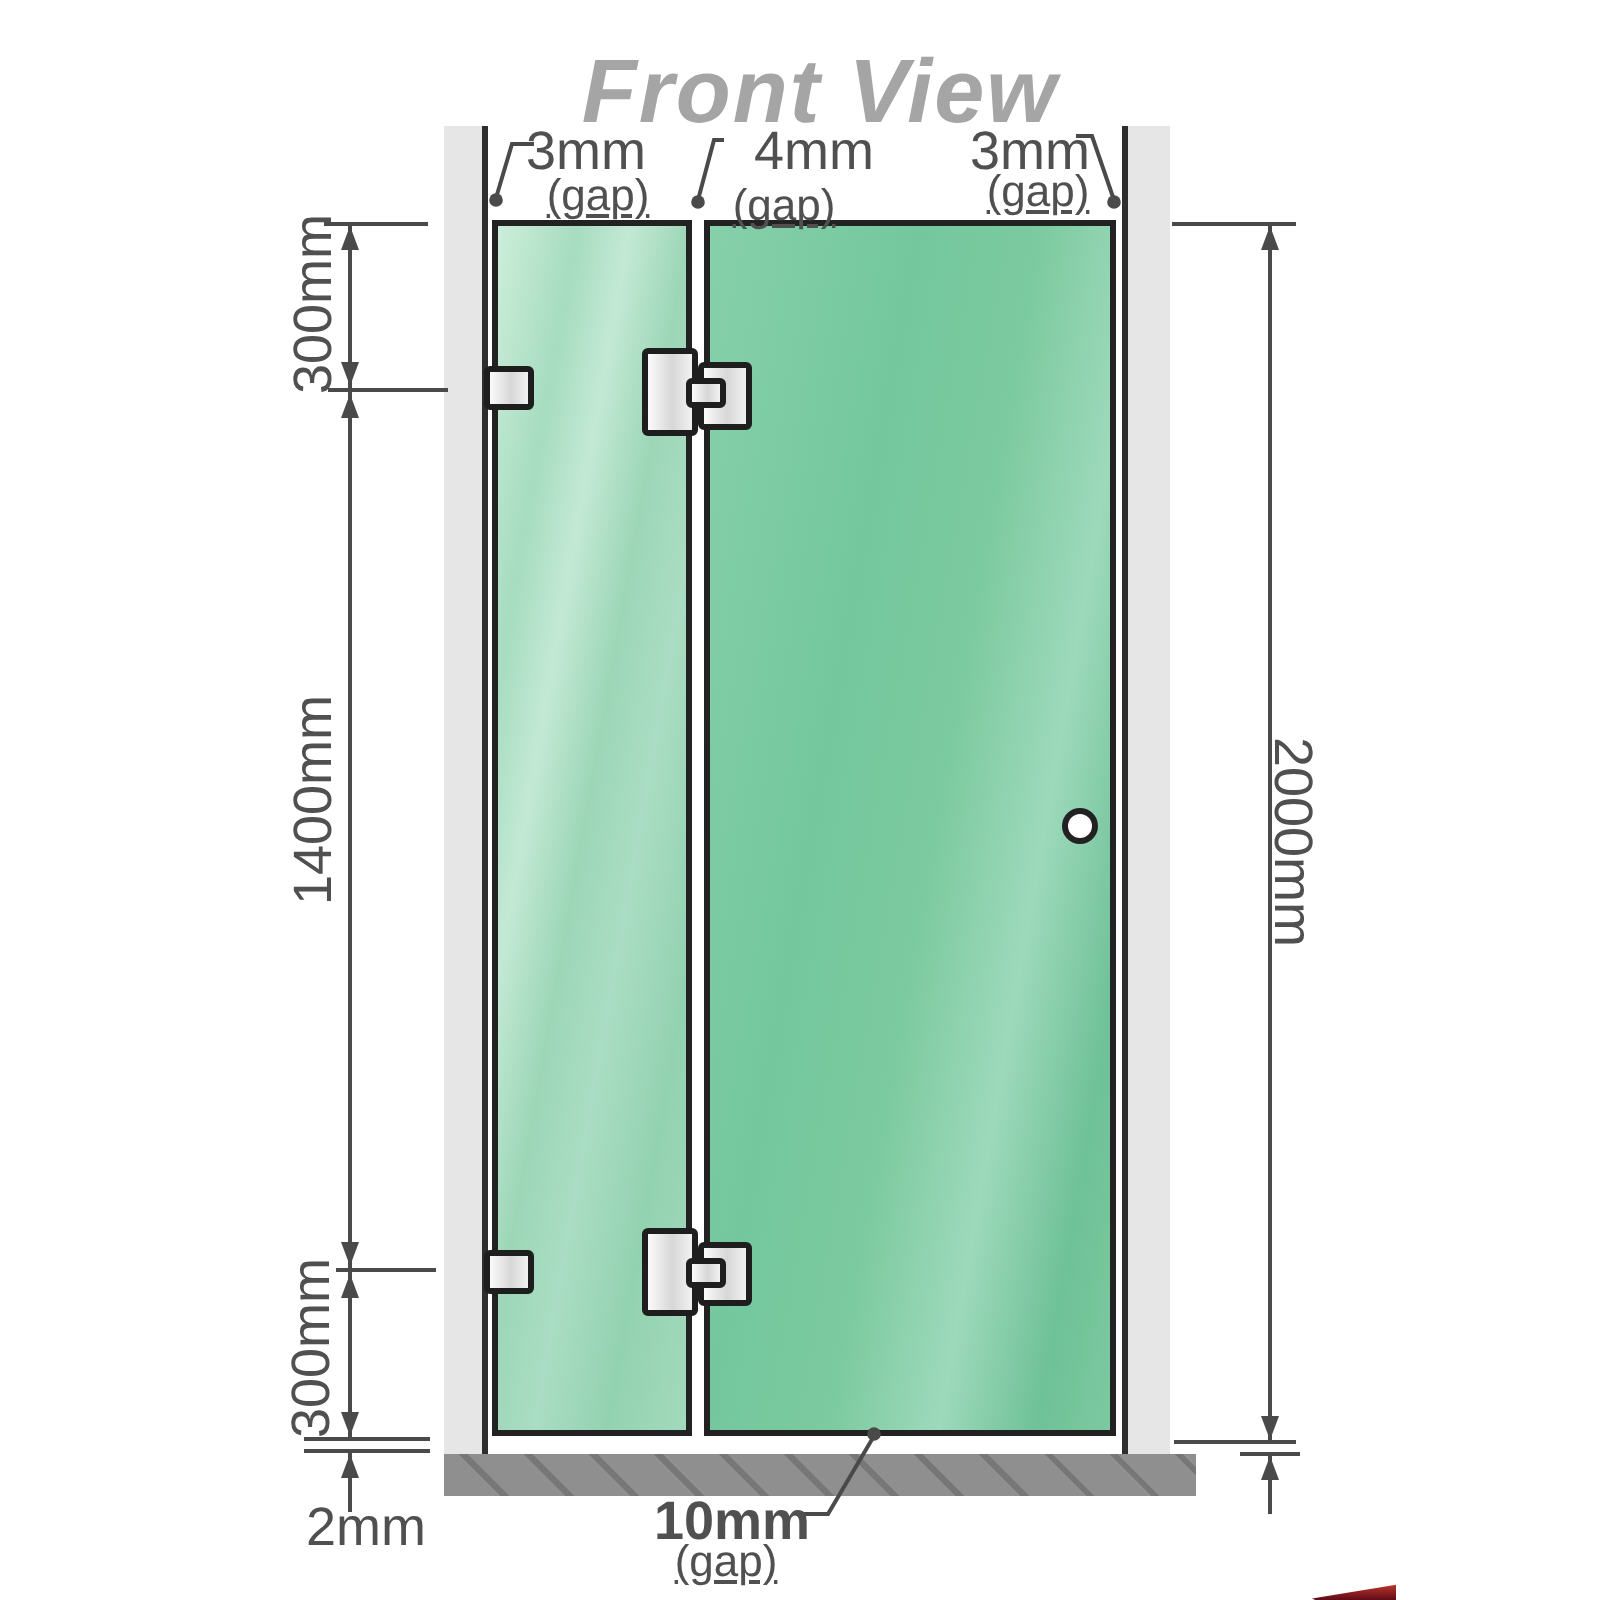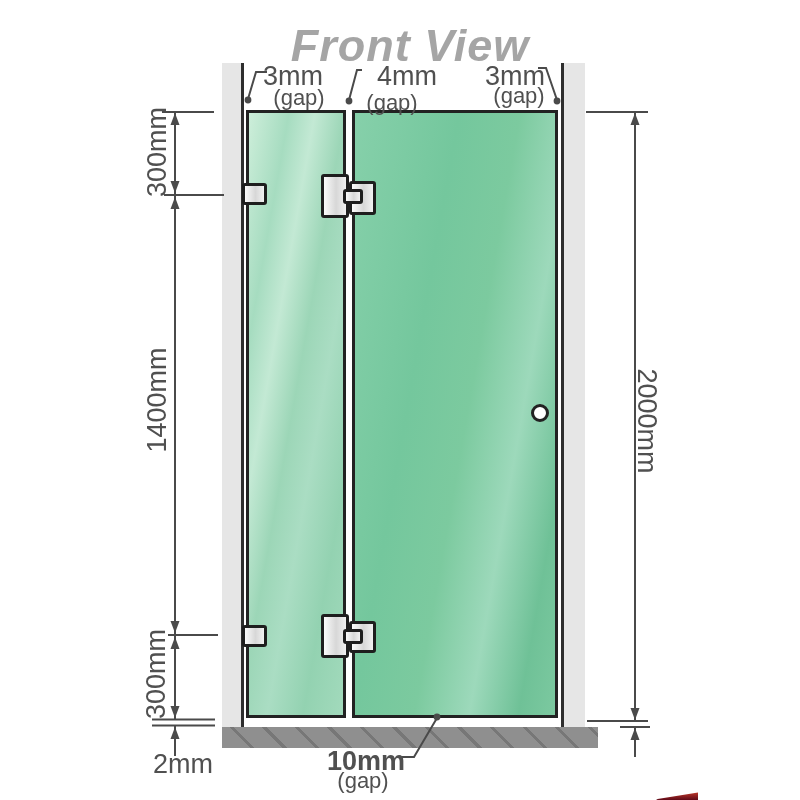--- a/index.html
+++ b/index.html
@@ -60,21 +60,21 @@
     position:absolute; left:656px; top:792px; width:42px; height:8px;
     background:linear-gradient(180deg,#c0392b 0%,#5f0a18 100%);
     clip-path:polygon(0 90%, 100% 5%, 100% 100%, 4% 100%);
   }
 
   
   .dim-text {
     position:absolute; color:#505050; font-size:27px; line-height:1;
     white-space:nowrap; transform:translate(-50%,-50%);
   }
-  .gap-note { font-size:22px; }
+  .gap-note { font-size:22px;text-decoration:underline; }
   .rot-ccw { transform:translate(-50%,-50%) rotate(-90deg); }
   .rot-cw  { transform:translate(-50%,-50%) rotate(90deg); }
 
   svg.dims { position:absolute; left:0; top:0; pointer-events:none; }
 </style>
 </head>
 <body>
 
 <div class="canvas">
 

